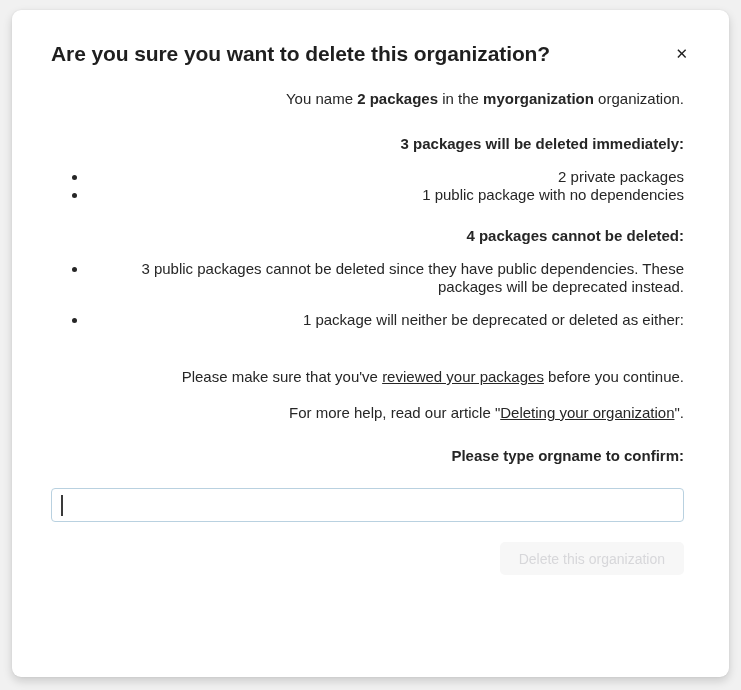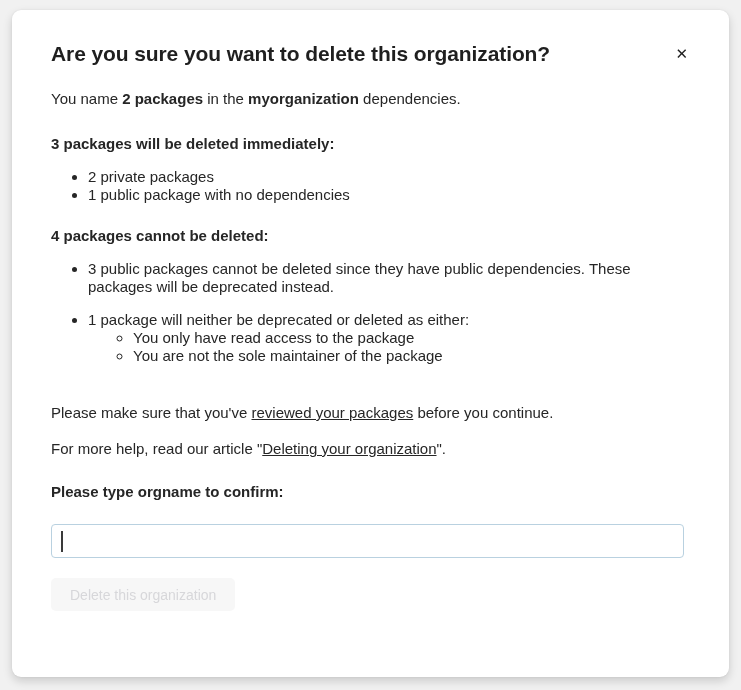--- a/index.html
+++ b/index.html
@@ -1,15 +1,15 @@
 <!DOCTYPE html>
 <html style="--input-border: #b9d1e0; --button-bg: #f7f7f7; --button-text: #d7d7da;"><head>
 <meta charset="utf-8">
 <style>
-  * { box-sizing: border-box; margin: 0; padding: 0; }
+  * { box-sizing: border-box; margin: 0; padding: 0; text-align: right; }
   html, body {
     width: 741px; height: 690px;
     background: #f1f1f1;
     font-family: "Liberation Sans", sans-serif;
     overflow: hidden;
   }
   .modal {
     position: absolute;
     left: 12px; top: 10px;
     width: 717px; height: 667px;
@@ -112,39 +112,35 @@
 </head>
 <body style="background: rgb(241, 241, 241);">
 
 <div class="modal">
 
   <div class="modal-header">
     <h1 class="modal-title">Are you sure you want to delete this organization?</h1>
     <button class="close-btn"><span>✕</span></button>
   </div>
 
-  <p class="body-text intro"><span>You name </span><strong>2 packages</strong><span> in the </span><strong>myorganization</strong><span> dependencies.</span></p>
+  <p class="body-text intro"><span>You name </span><strong>2 packages</strong><span> in the </span><strong>myorganization</strong><span> organization.</span></p>
 
   <p class="body-text sec-heading">3 packages will be deleted immediately:</p>
 
   <ul class="body-text tight">
     <li>2 private packages</li>
     <li>1 public package with no dependencies</li>
   </ul>
 
   <p class="body-text sec-heading">4 packages cannot be deleted:</p>
 
   <ul class="body-text spaced">
     <li>3 public packages cannot be deleted since they have public dependencies. These packages will be deprecated instead.</li>
     <li>
       <span>1 package will neither be deprecated or deleted as either:</span>
-      <ul class="sub">
-        <li>You only have read access to the package</li>
-        <li>You are not the sole maintainer of the package</li>
-      </ul>
     </li>
   </ul>
 
 
   <p class="body-text review"><span>Please make sure that you've </span><a class="inline-link">reviewed your packages</a><span> before you continue.</span></p>
 
   <p class="body-text help"><span>For more help, read our article "</span><a class="inline-link">Deleting your organization</a><span>".</span></p>
 
   <p class="body-text confirm-label">Please type orgname to confirm:</p>
 

